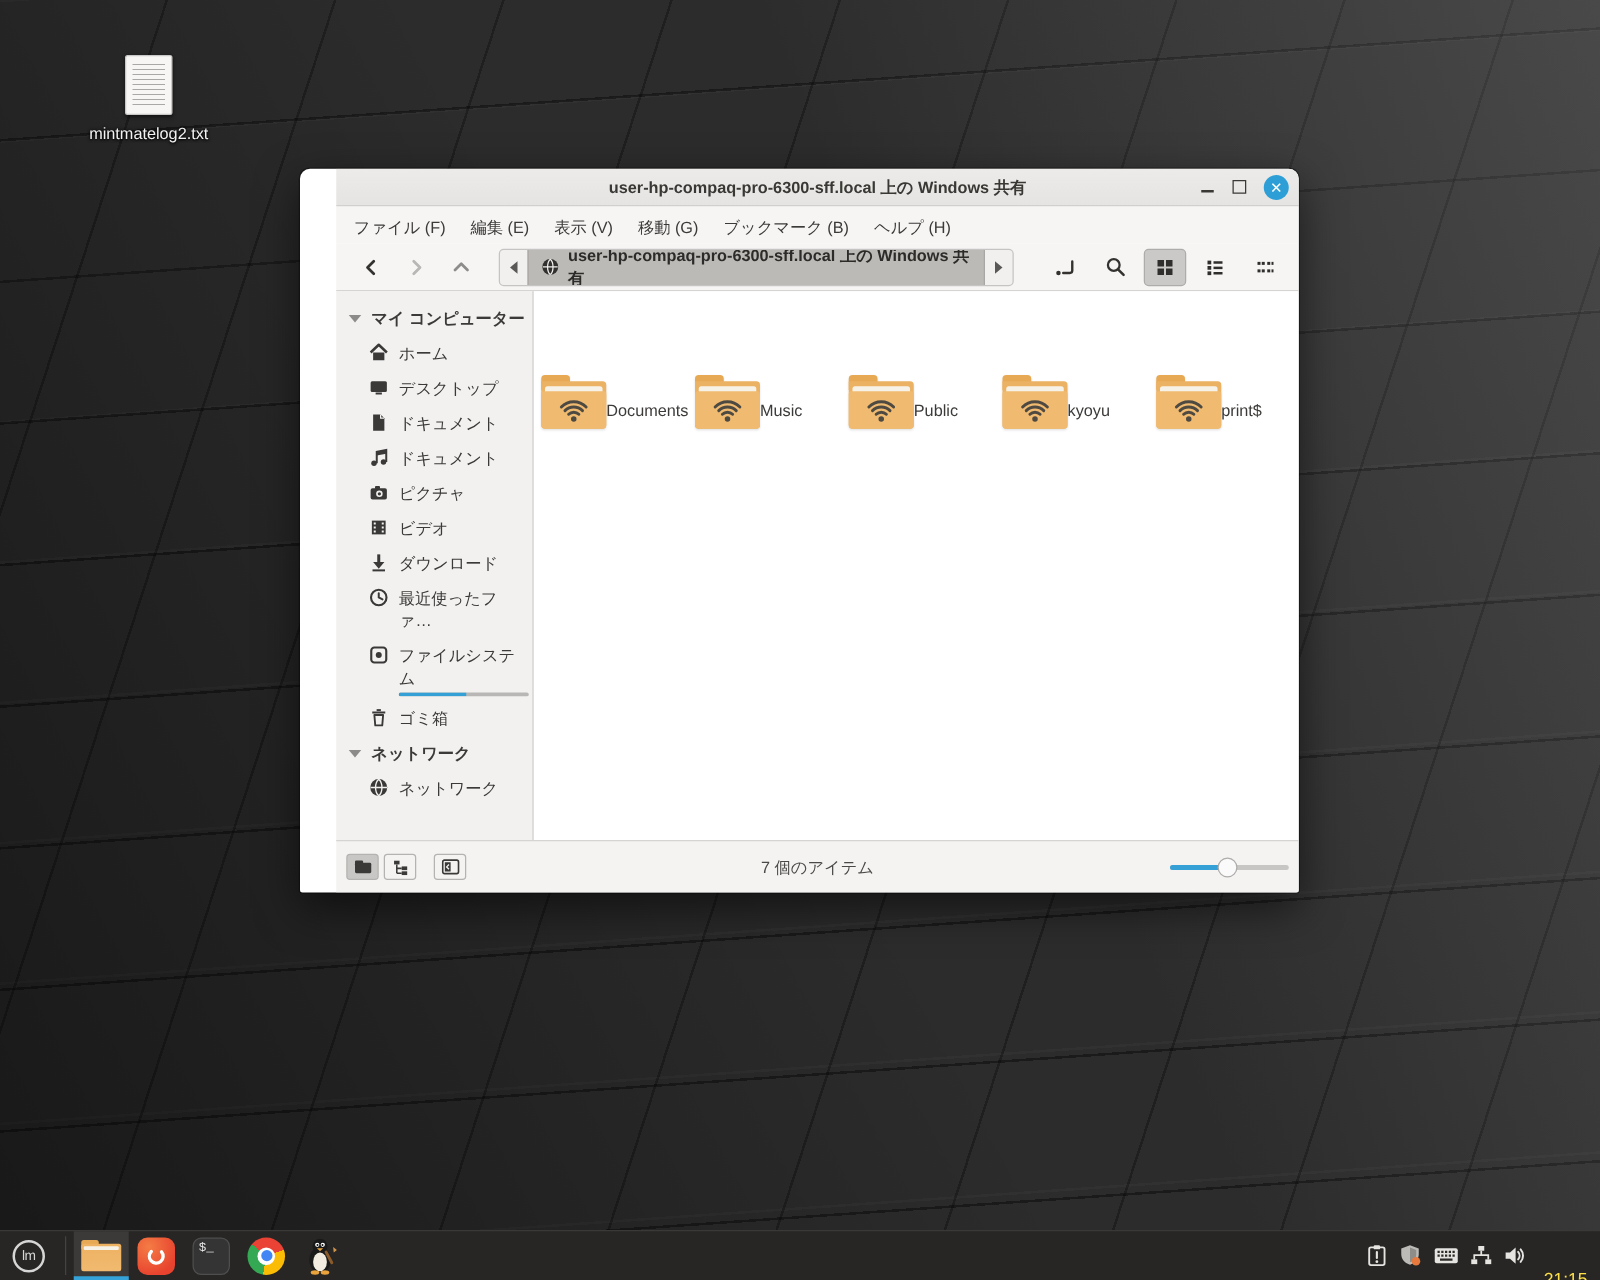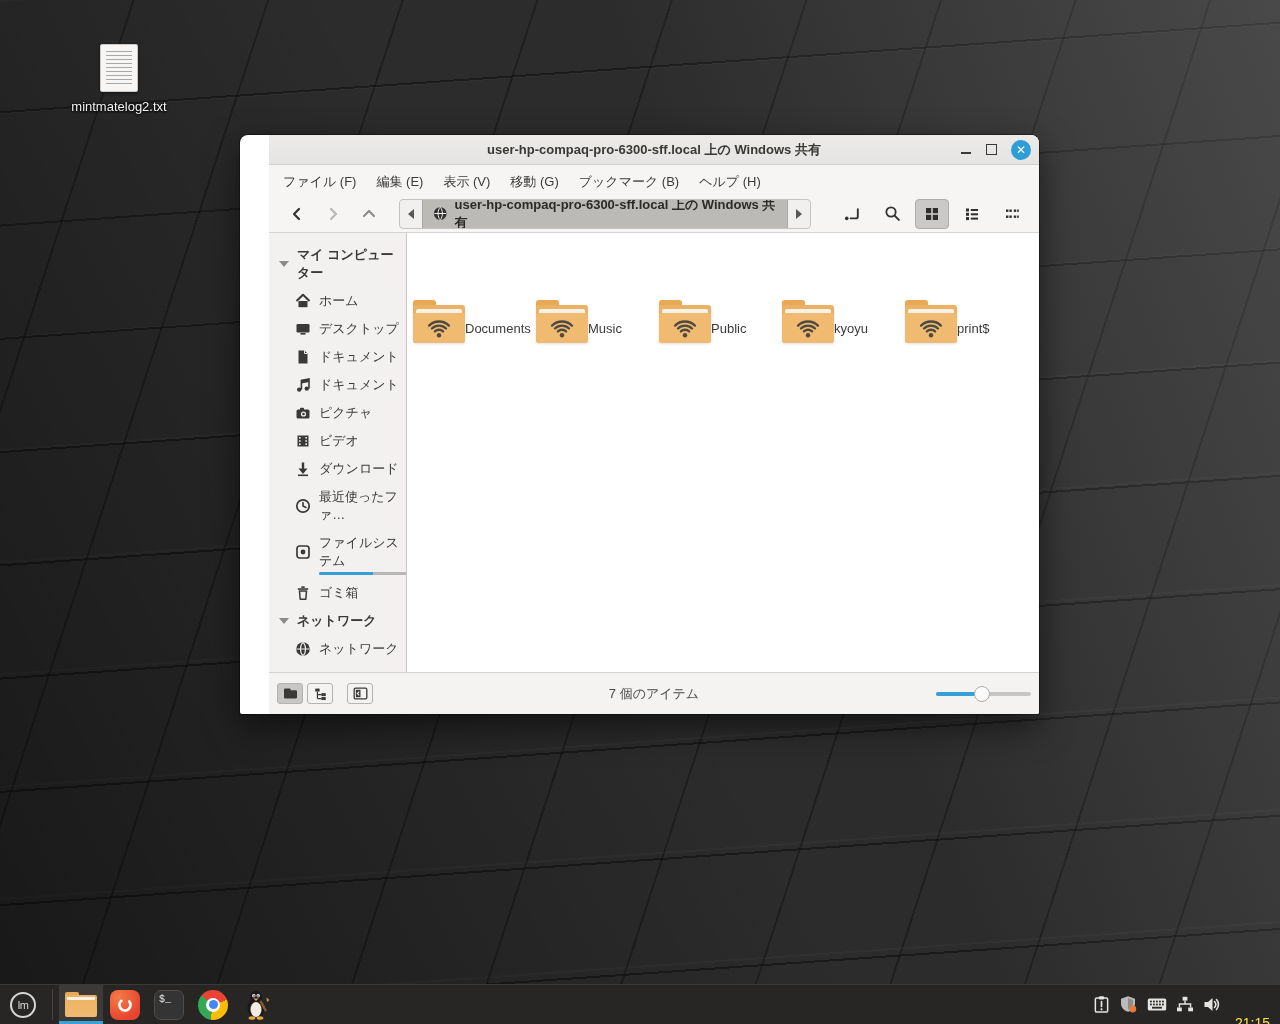--- a/index.html
+++ b/index.html
@@ -50,24 +50,24 @@
   .crumb-arrow { width:22px; display:flex; align-items:center; justify-content:center; }
   .tri-left { width:0; height:0; border-top:5px solid transparent; border-bottom:5px solid transparent; border-right:6px solid #5a5856; }
   .tri-right { width:0; height:0; border-top:5px solid transparent; border-bottom:5px solid transparent; border-left:6px solid #5a5856; }
   .crumb-current { flex:1; background:#bcbab7; border-left:1px solid #a9a7a5; border-right:1px solid #a9a7a5;
      display:flex; align-items:center; gap:7px; padding:0 10px; font-size:13px; font-weight:700; color:#2c2b29; }
   .tool-right { margin-left:auto; display:flex; align-items:center; gap:6px; }
   .tool-btn { width:34px; height:30px; display:flex; align-items:center; justify-content:center; border-radius:4px; }
   .tool-btn.active { background:#cbc9c7; border:1px solid #aeacaa; }
 
   .win-body { flex:1; display:flex; min-height:0; }
-  .sidebar { width:138px; background:#f2f1f0; border-right:1px solid #c9c8c6; padding-top:8px; overflow:hidden; }
+  .sidebar { width:158px; background:#f2f1f0; border-right:1px solid #c9c8c6; padding-top:8px; overflow:hidden; }
   .side-header { display:flex; align-items:center; gap:8px; padding:5px 6px 5px 10px; font-size:13px; font-weight:700; color:#3b3a38; }
   .collapse-tri { width:0; height:0; border-left:5px solid transparent; border-right:5px solid transparent; border-top:6px solid #8d8b89; }
-  .side-item { display:flex; align-items:center; gap:8px; padding:5px 6px 5px 26px; font-size:13px; color:#3b3a38; position:relative; }
+  .side-item { display:flex; align-items:flex-start; gap:8px; padding:5px 6px 5px 26px; font-size:13px; color:#3b3a38; position:relative; }
   .side-icon { width:16px; height:16px; flex:0 0 auto; display:flex; }
   .usage-wrap { padding:0 6px 4px 50px; margin-top:-3px; }
   .usage-bar { height:3px; width:104px; background:#b9b7b5; border-radius:2px; overflow:hidden; }
   .usage-fill { height:100%; background:#35a0d6; }
 
   .content { flex:1; background:#fff; padding:25px 0 0 6px; overflow:hidden; }
   .file-grid { display:grid; grid-template-columns:repeat(5,123px); grid-auto-rows:127px; }
   .file-item { display:flex; align-items:center; }
   .file-label { margin-top:13px; font-size:13px; color:#3c3b39; }
 

